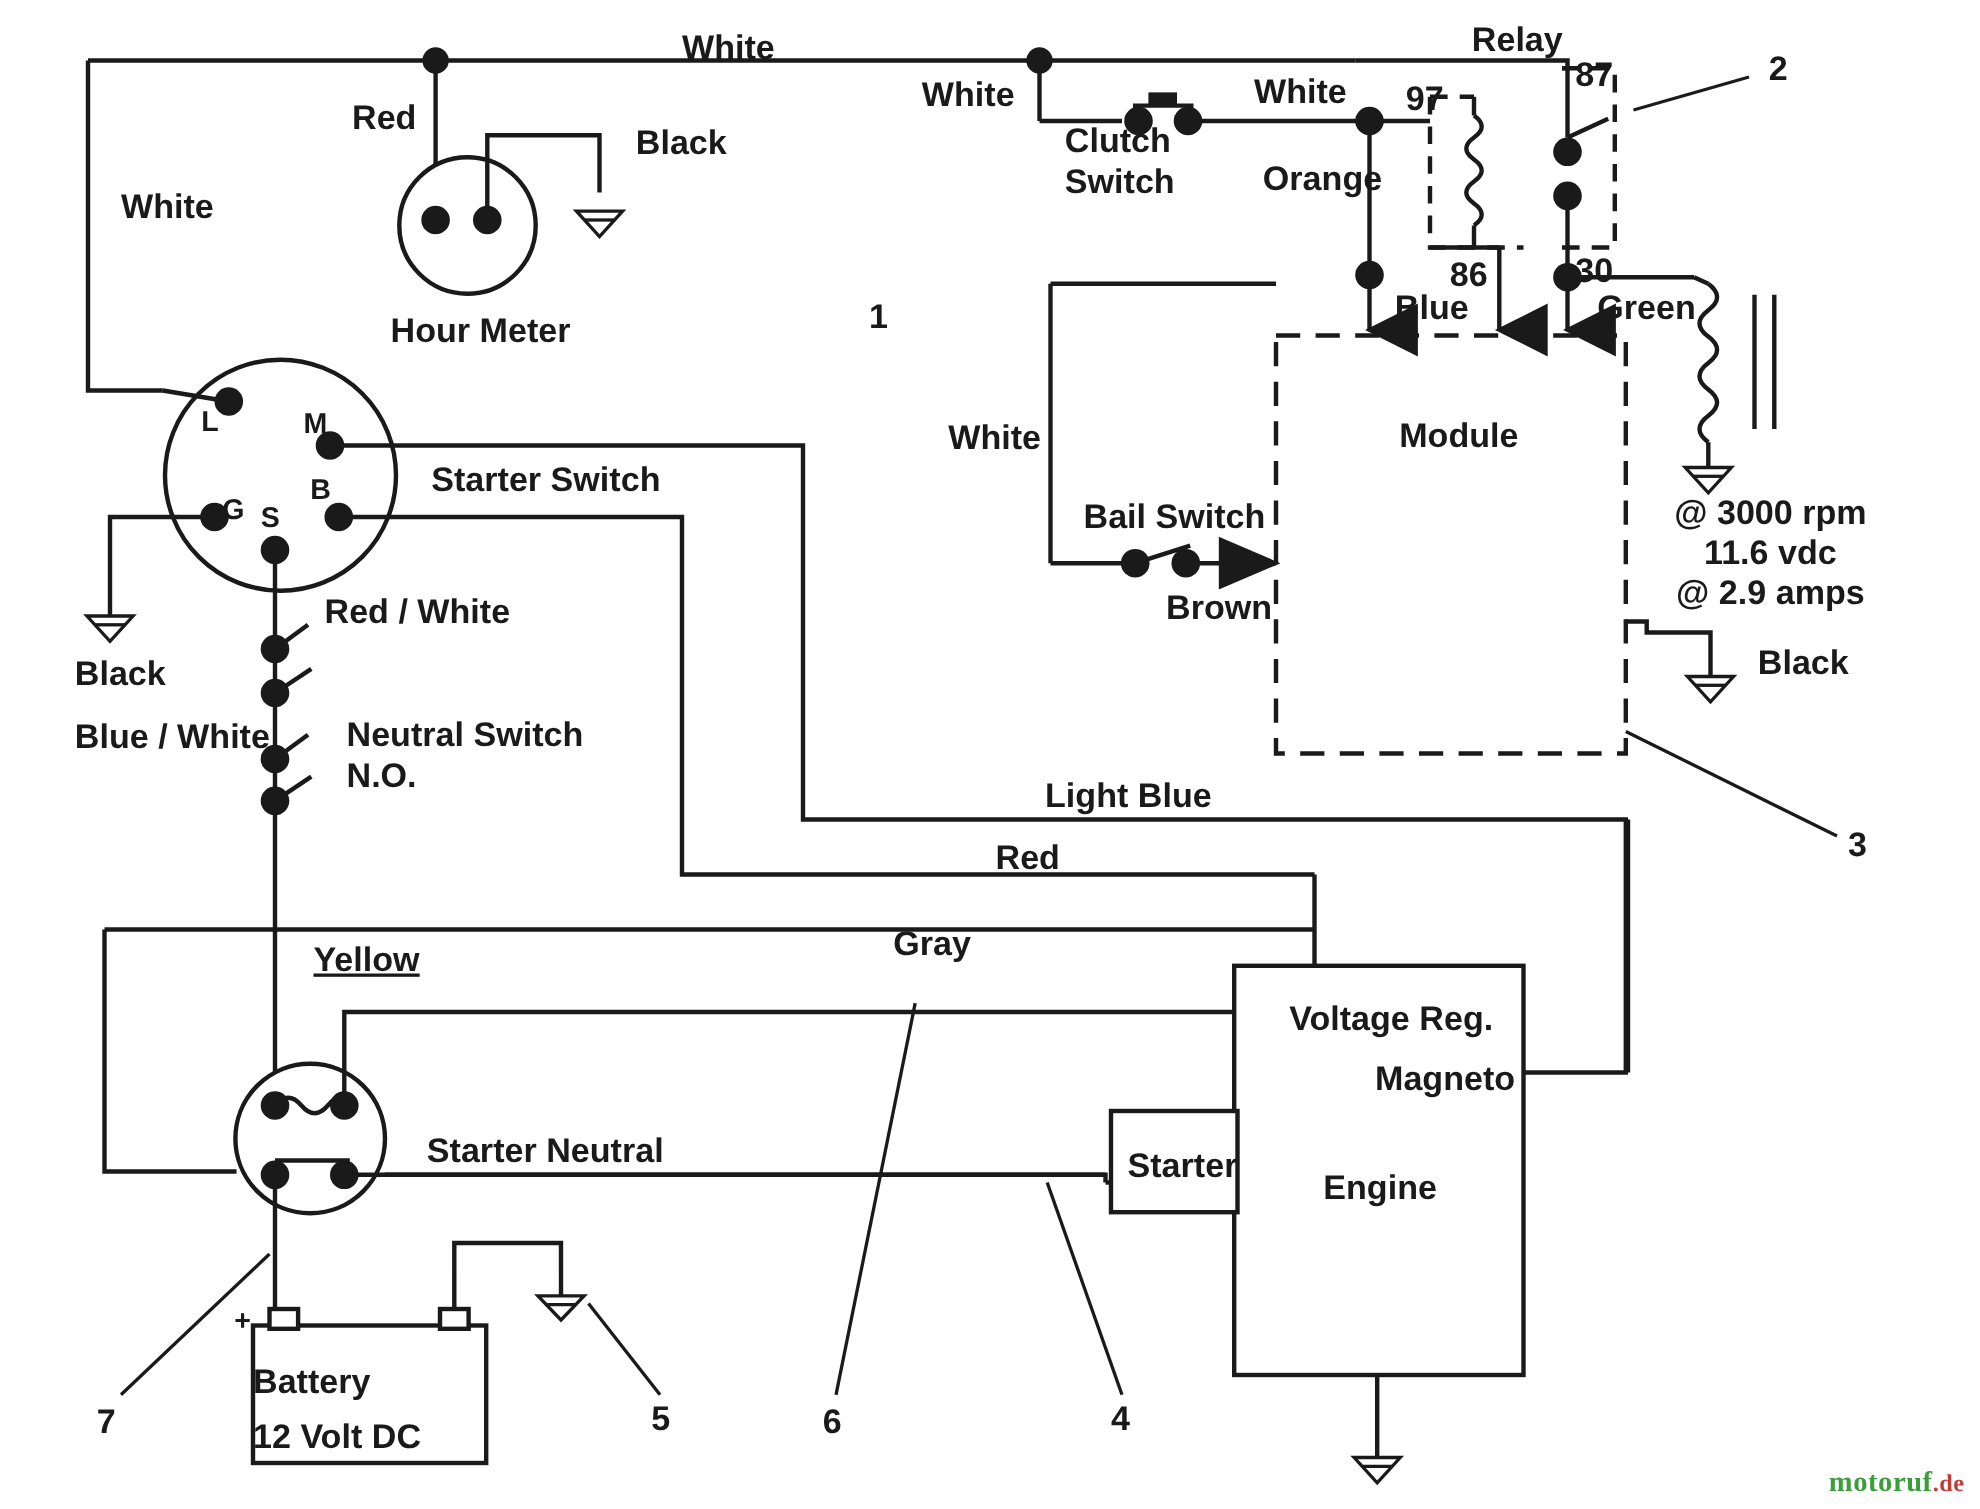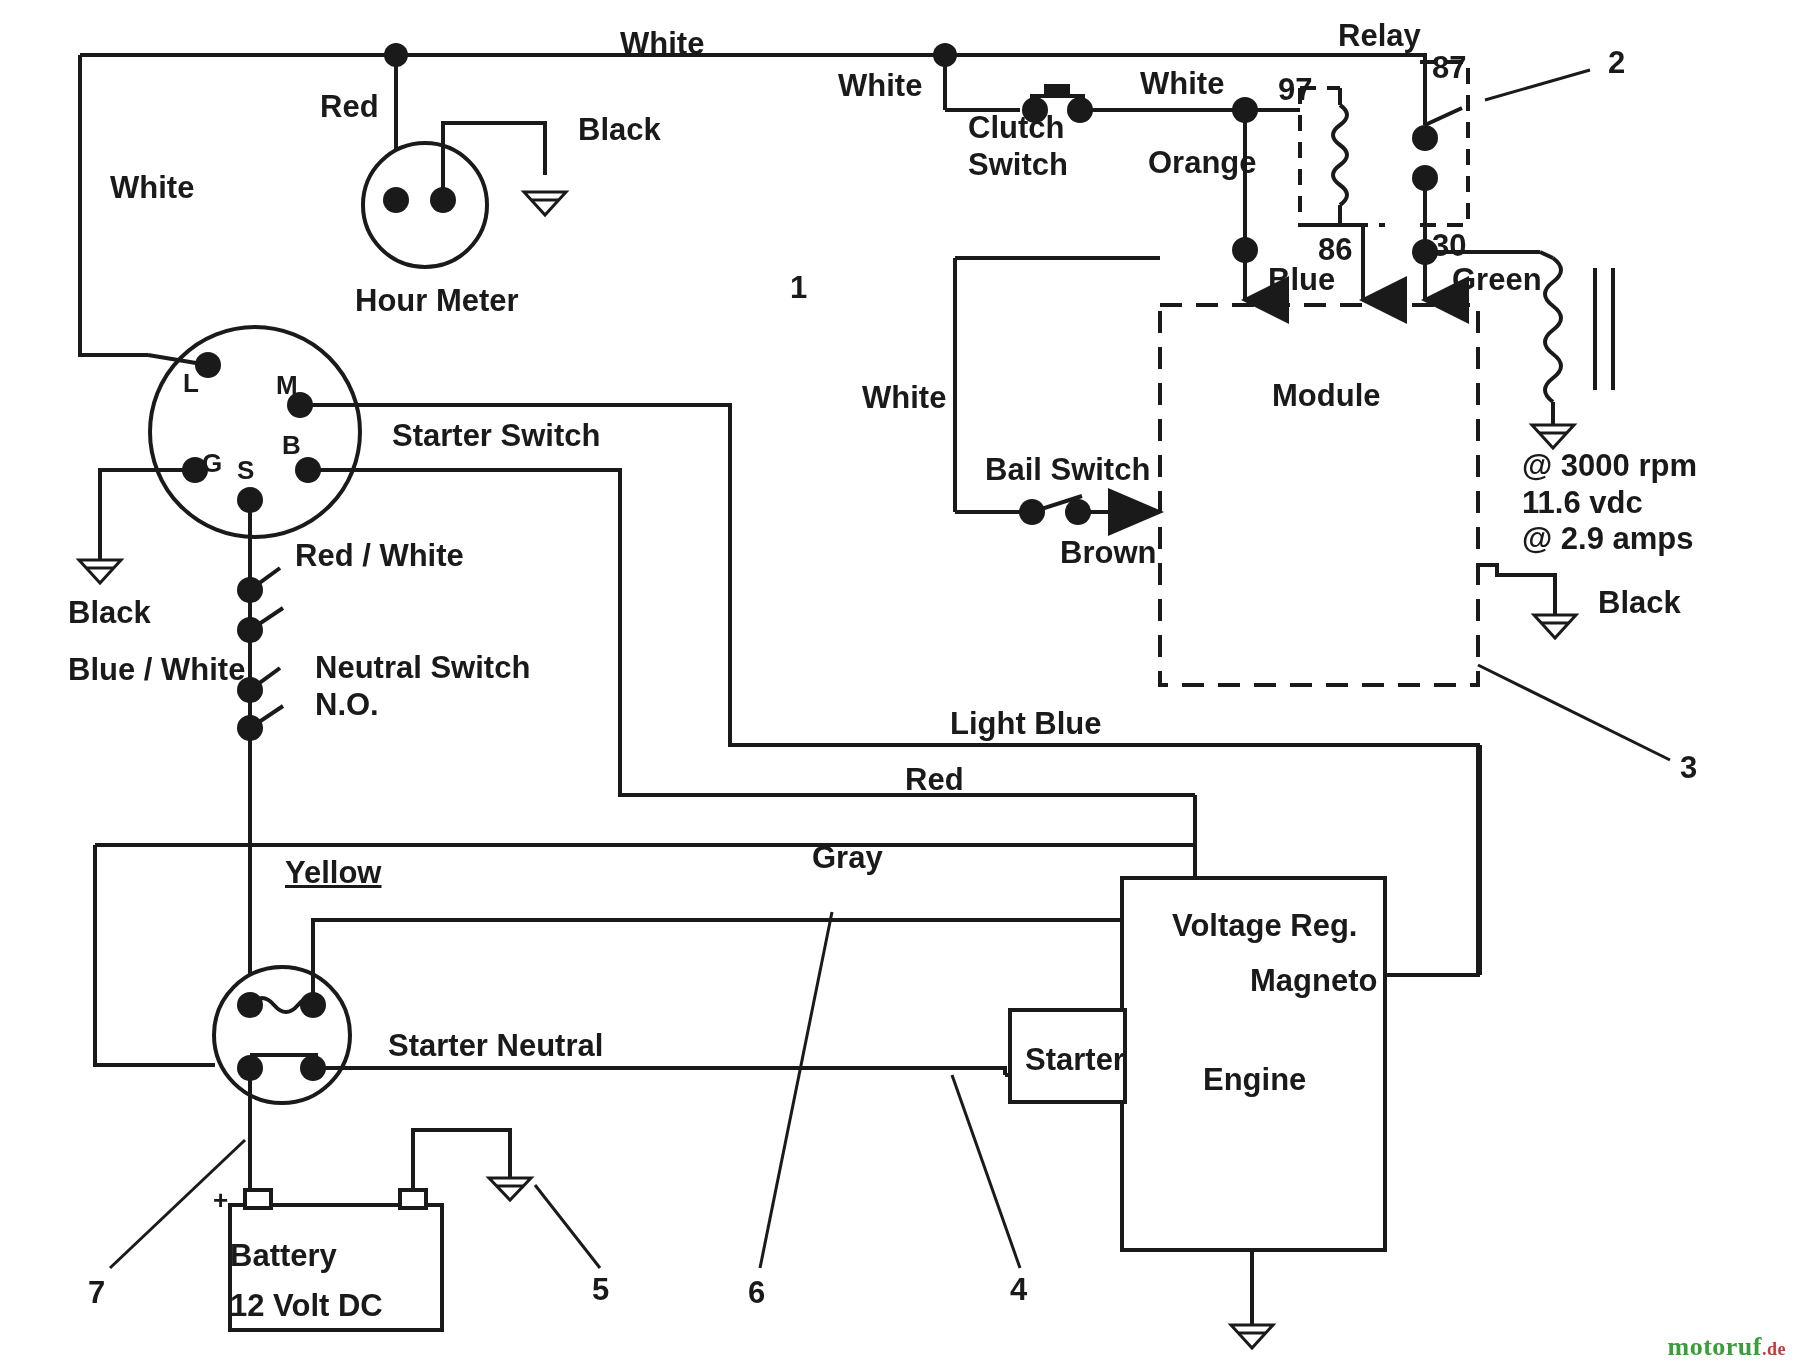--- a/index.html
+++ b/index.html
@@ -74,21 +74,21 @@
     right: 14px;
     bottom: 10px;
     font-size: 26px;
     font-weight: bold;
     font-family: "Liberation Serif", serif;
     color: #3a9e3a;
     letter-spacing: 0.5px;
   }
   .watermark .de {
     color: #c23b3b;
-    font-size: 18px;
+    font-size: 22px;
   }
 </style>
 </head>
 <body>
 
 <div id="root">
 
   <svg id="diagram" viewBox="0 0 1800 1372">
     <defs>
       <marker id="arrowdown" markerWidth="14" markerHeight="14" refX="7" refY="12" orient="auto">
@@ -265,21 +265,21 @@
   <div class="lbl s23" style="left:1432px; top:50px;">87</div>
   <div class="lbl s23" style="left:1318px; top:232px;">86</div>
   <div class="lbl s23" style="left:1432px; top:228px;">30</div>
   <div class="lbl s23" style="left:1268px; top:262px;">Blue</div>
   <div class="lbl s23" style="left:1452px; top:262px;">Green</div>
   <div class="lbl s23" style="left:355px; top:283px;">Hour Meter</div>
   <div class="lbl s30" style="left:790px; top:270px;">1</div>
   <div class="lbl s30" style="left:1608px; top:45px;">2</div>
   <div class="lbl s23" style="left:1272px; top:378px;">Module</div>
   <div class="lbl s23" style="left:862px; top:380px;">White</div>
-  <div class="lbl s23" style="left:1522px; top:448px;"><span style="white-space:pre-line;">@ 3000 rpm
+  <div class="lbl s23" style="left:1522px; top:448px;text-align:center;"><span style="white-space:pre-line;">@ 3000 rpm
 11.6 vdc
 @ 2.9 amps</span></div>
   <div class="lbl s23" style="left:985px; top:452px;">Bail Switch</div>
   <div class="lbl s23" style="left:1060px; top:535px;">Brown</div>
   <div class="lbl s23" style="left:1598px; top:585px;">Black</div>
   <div class="lbl s26" style="left:183px; top:368px;">L</div>
   <div class="lbl s26" style="left:276px; top:370px;">M</div>
   <div class="lbl s26" style="left:202px; top:448px;">G</div>
   <div class="lbl s26" style="left:282px; top:430px;">B</div>
   <div class="lbl s26" style="left:237px; top:455px;">S</div>

